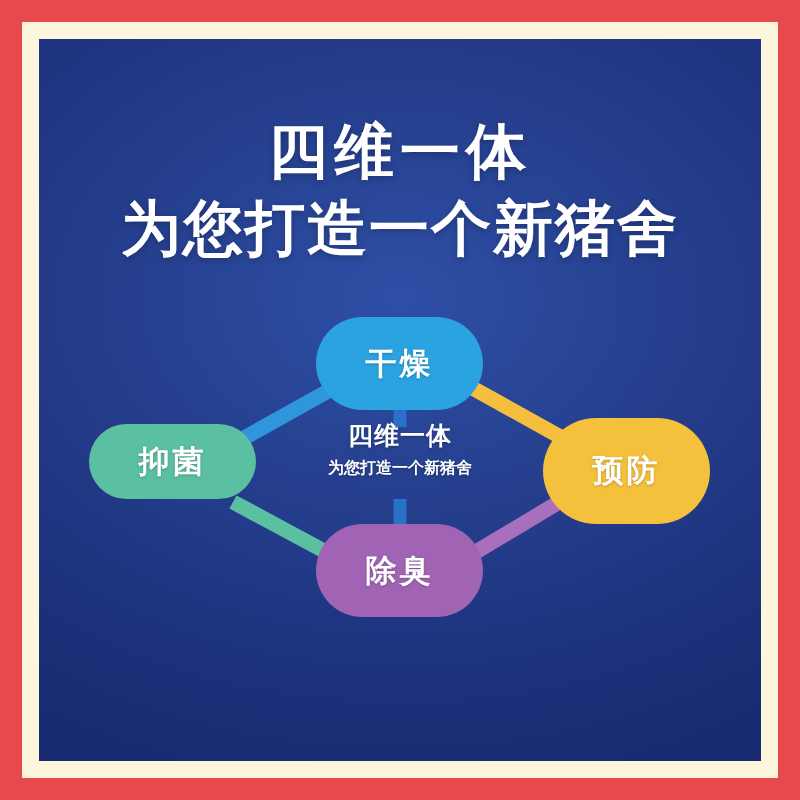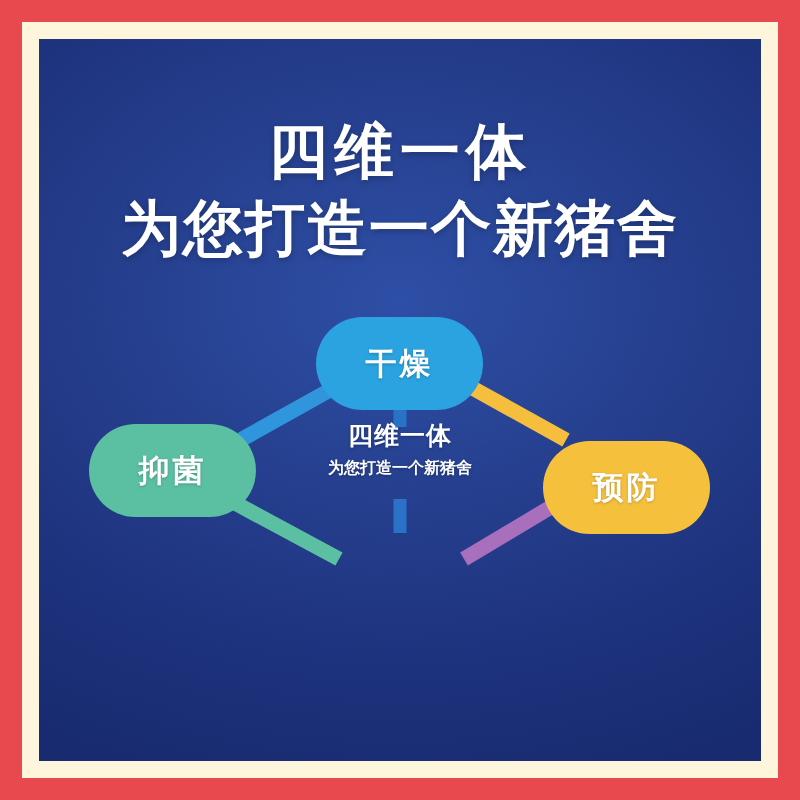--- a/index.html
+++ b/index.html
@@ -67,22 +67,22 @@
     color:#FFFFFF;
     font-weight:700;
     font-size:31px;
     letter-spacing:3px;
     font-family:"Liberation Sans","DejaVu Sans",sans-serif;
     text-shadow:0 1px 3px rgba(0,0,0,.22);
     z-index:3;
     user-select:none;
   }
   .node-top   {width:167px;height:93px;left:277px;top:20px;  background:#2AA3E0;}
-  .node-left  {width:167px;height:93px;left:50px; top:127px; background:#5BBFA2;}
-  .node-right {width:167px;height:93px;left:504px;top:121px; background:#F5C13D;margin-top:23px;}
+  .node-left  {width:167px;height:75px;left:50px; top:127px; background:#5BBFA2;}
+  .node-right {width:167px;height:106px;left:504px;top:121px; background:#F5C13D;}
   .node-bottom{width:167px;height:93px;left:277px;top:227px; background:#A164B4;}
 
   .center-label{
     position:absolute;
     left:281px;top:122px;
     width:160px;
     text-align:center;
     color:#FFFFFF;
     z-index:4;
     user-select:none;
@@ -139,20 +139,23 @@
       </div>
 
       <div class="node node-left">
         <span>抑菌</span>
       </div>
 
       <div class="node node-right">
         <span>预防</span>
       </div>
 
+      <div class="node node-bottom">
+        <span>除臭</span>
+      </div>
 
       <div class="center-label">
         <span class="big">四维一体</span>
         <span class="small">为您打造一个新猪舍</span>
       </div>
 
     </div>
   </div>
 </div>
 

